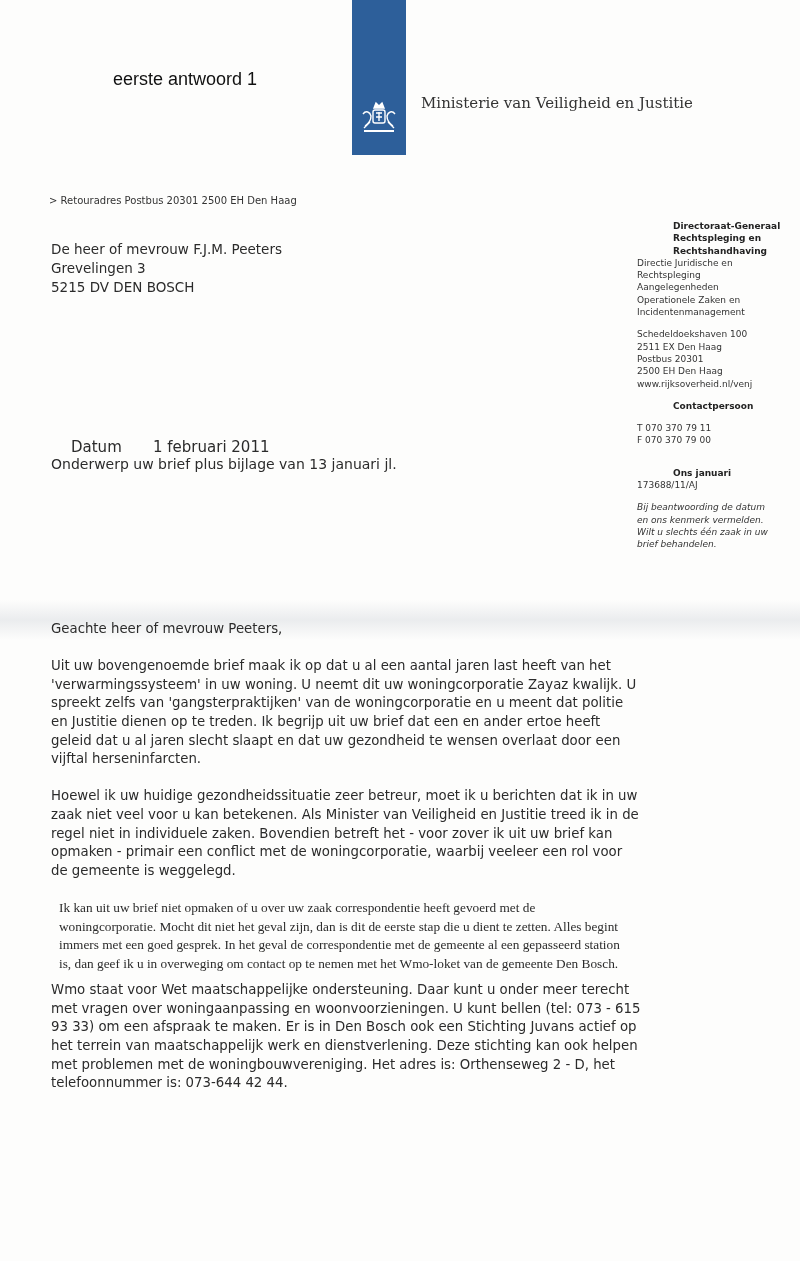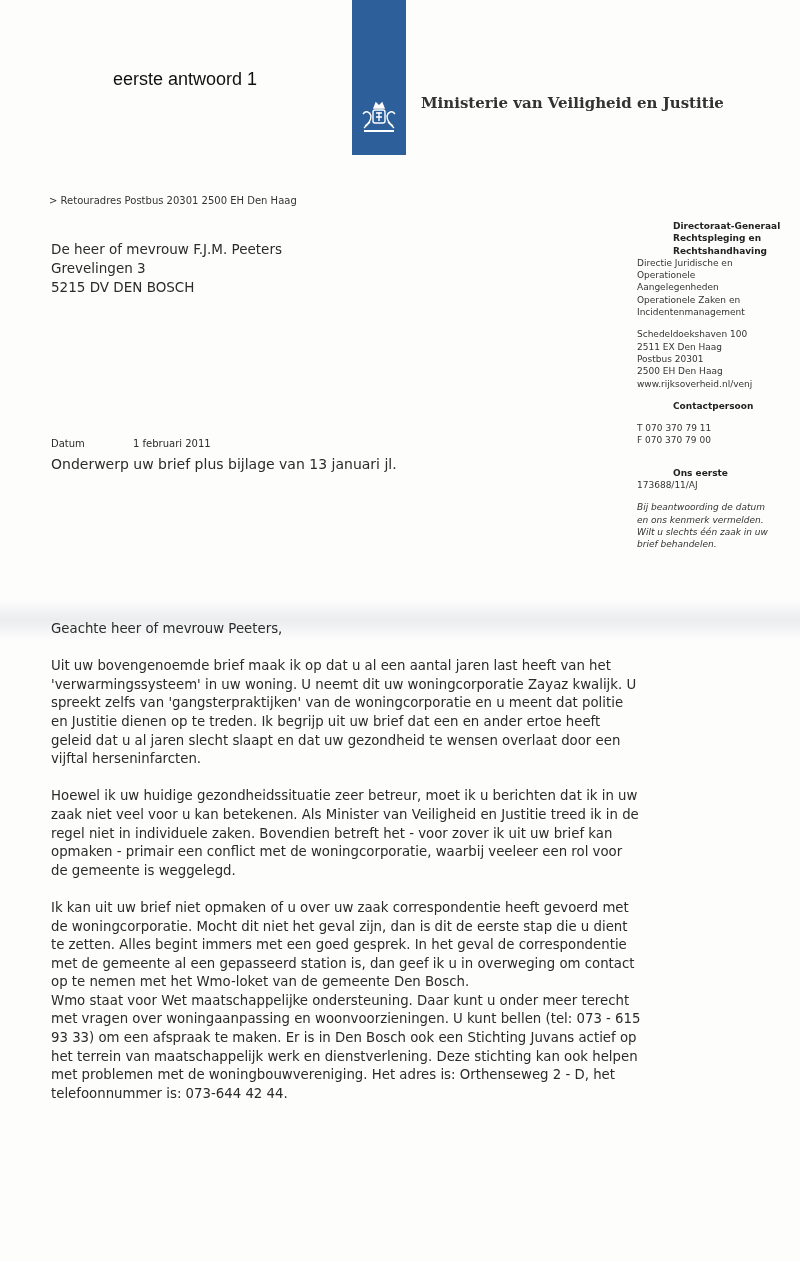--- a/index.html
+++ b/index.html
@@ -17,47 +17,47 @@
     position: absolute; left: 113px; top: 69px;
     font-family: "Liberation Sans", sans-serif; font-size: 18px; color: #111;
   }
   .logo-bar {
     position: absolute; left: 352px; top: 0; width: 54px; height: 155px;
     background: #2d5f9a;
   }
   .logo-bar svg { position: absolute; left: 6px; top: 100px; }
   .ministry {
     position: absolute; left: 421px; top: 94px;
-    font-family: "DejaVu Serif", serif; font-size: 15px; color: #333; font-weight: bold;
+    font-family: "DejaVu Serif", serif; font-size: 15px; color: #333;
   }
   .return-addr {
     position: absolute; left: 49px; top: 195px; font-size: 10px; color: #333;
   }
   .recipient {
     position: absolute; left: 51px; top: 240px; font-size: 13.5px; line-height: 19px; color: #2b2b2b;
   }
   .sidebar {
     position: absolute; left: 637px; top: 220px; width: 160px; font-size: 9px; line-height: 12.3px; color: #333;
   }
   .sidebar .b { font-weight: bold; color: #222; padding-left: 36px; }
   .sidebar .gap { height: 10px; }
   .sidebar .gap2 { height: 20px; }
   .sidebar .it { font-style: italic; }
   .meta {
     position: absolute; left: 51px; top: 438px; color: #2b2b2b;
   }
-  .meta .row1 { font-size: 10px; height: 18px; }
+  .meta .row1 { font-size: 15px; height: 18px; margin-left: 20px; }
   .meta .row2 { font-size: 14px; }
   .meta .lbl1 { display: inline-block; width: 82px; }
   .body-text {
     position: absolute; left: 51px; top: 620px; width: 590px;
     font-size: 13.3px; line-height: 18.6px; color: #2b2b2b;
   }
   .body-text p { margin: 0 0 18.6px 0; }
-  .body-text p.tight { margin: 0; }
+  .body-text p.tight { margin: 8px; font-family: Liberation Serif, serif; }
   .footer {
     position: absolute; left: 640px; top: 1260px; font-size: 15px; color: #444;
   }
 </style>
 </head>
 <body>
 
 <div class="scan-fold"></div>
 
 <div class="note">eerste antwoord 1</div>
@@ -82,37 +82,37 @@
   <div>De heer of mevrouw F.J.M. Peeters</div>
   <div>Grevelingen 3</div>
   <div>5215 DV  DEN BOSCH</div>
 </div>
 
 <div class="sidebar">
   <div class="b">Directoraat-Generaal</div>
   <div class="b">Rechtspleging en</div>
   <div class="b">Rechtshandhaving</div>
   <div>Directie Juridische en</div>
-  <div>Operationele</div>
+  <div>Rechtspleging</div>
   <div>Aangelegenheden</div>
   <div>Operationele Zaken en</div>
   <div>Incidentenmanagement</div>
   <div class="gap"></div>
   <div>Schedeldoekshaven 100</div>
   <div>2511 EX  Den Haag</div>
   <div>Postbus 20301</div>
   <div>2500 EH  Den Haag</div>
   <div>www.rijksoverheid.nl/venj</div>
   <div class="gap"></div>
   <div class="b">Contactpersoon</div>
   <div class="gap"></div>
   <div>T  070 370 79 11</div>
   <div>F  070 370 79 00</div>
   <div class="gap2"></div>
-  <div class="b">Ons eerste</div>
+  <div class="b">Ons januari</div>
   <div>173688/11/AJ</div>
   <div class="gap"></div>
   <div class="it">Bij beantwoording de datum</div>
   <div class="it">en ons kenmerk vermelden.</div>
   <div class="it">Wilt u slechts één zaak in uw</div>
   <div class="it">brief behandelen.</div>
 </div>
 
 <div class="meta">
   <div class="row1">

